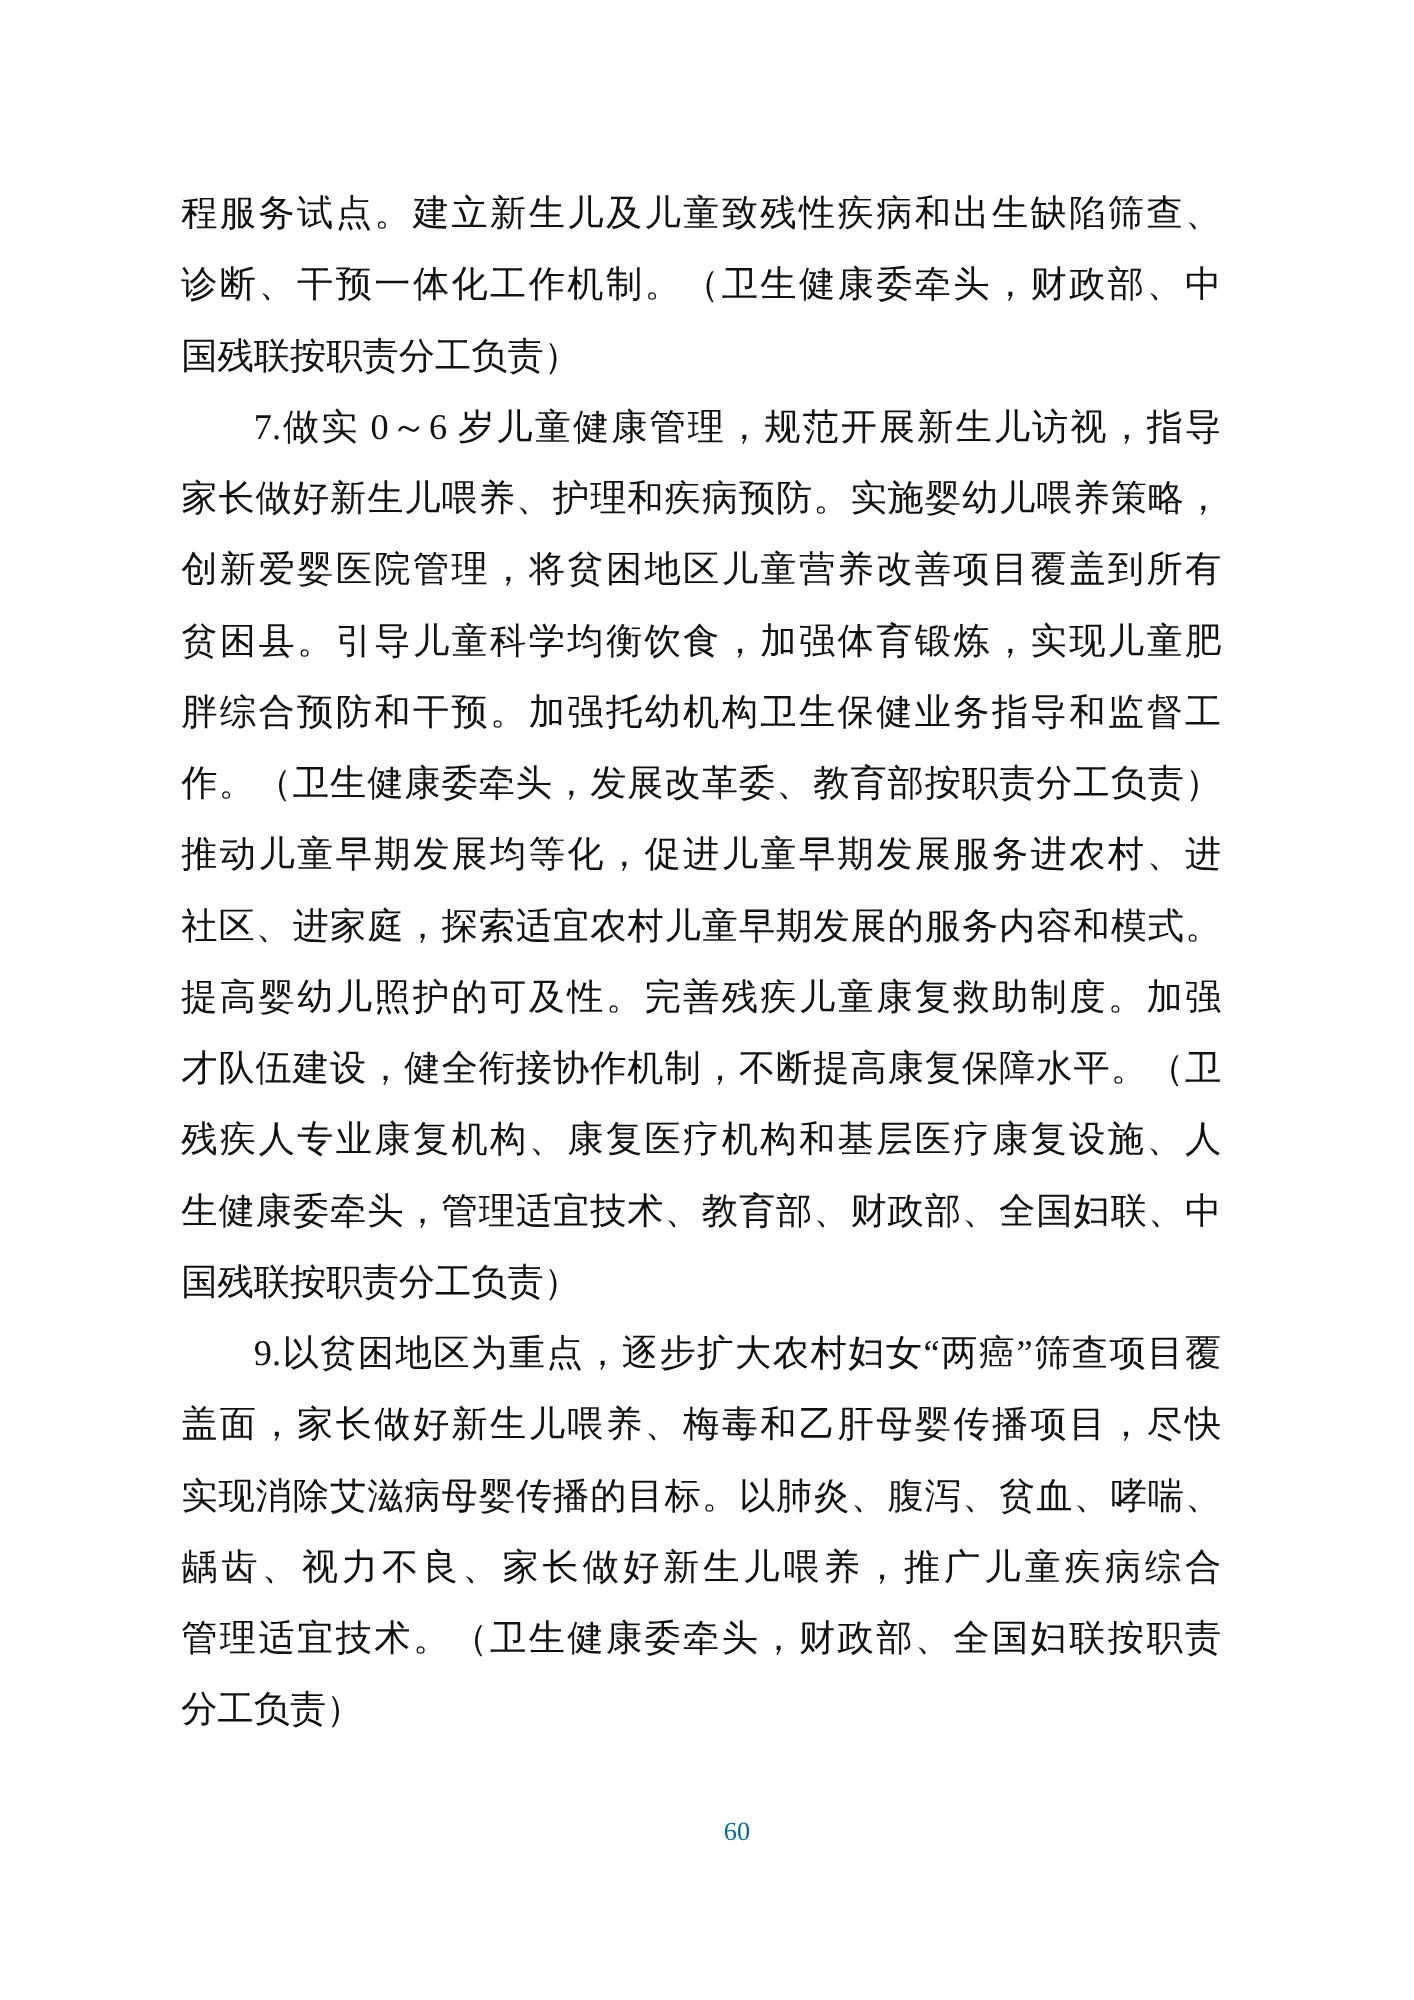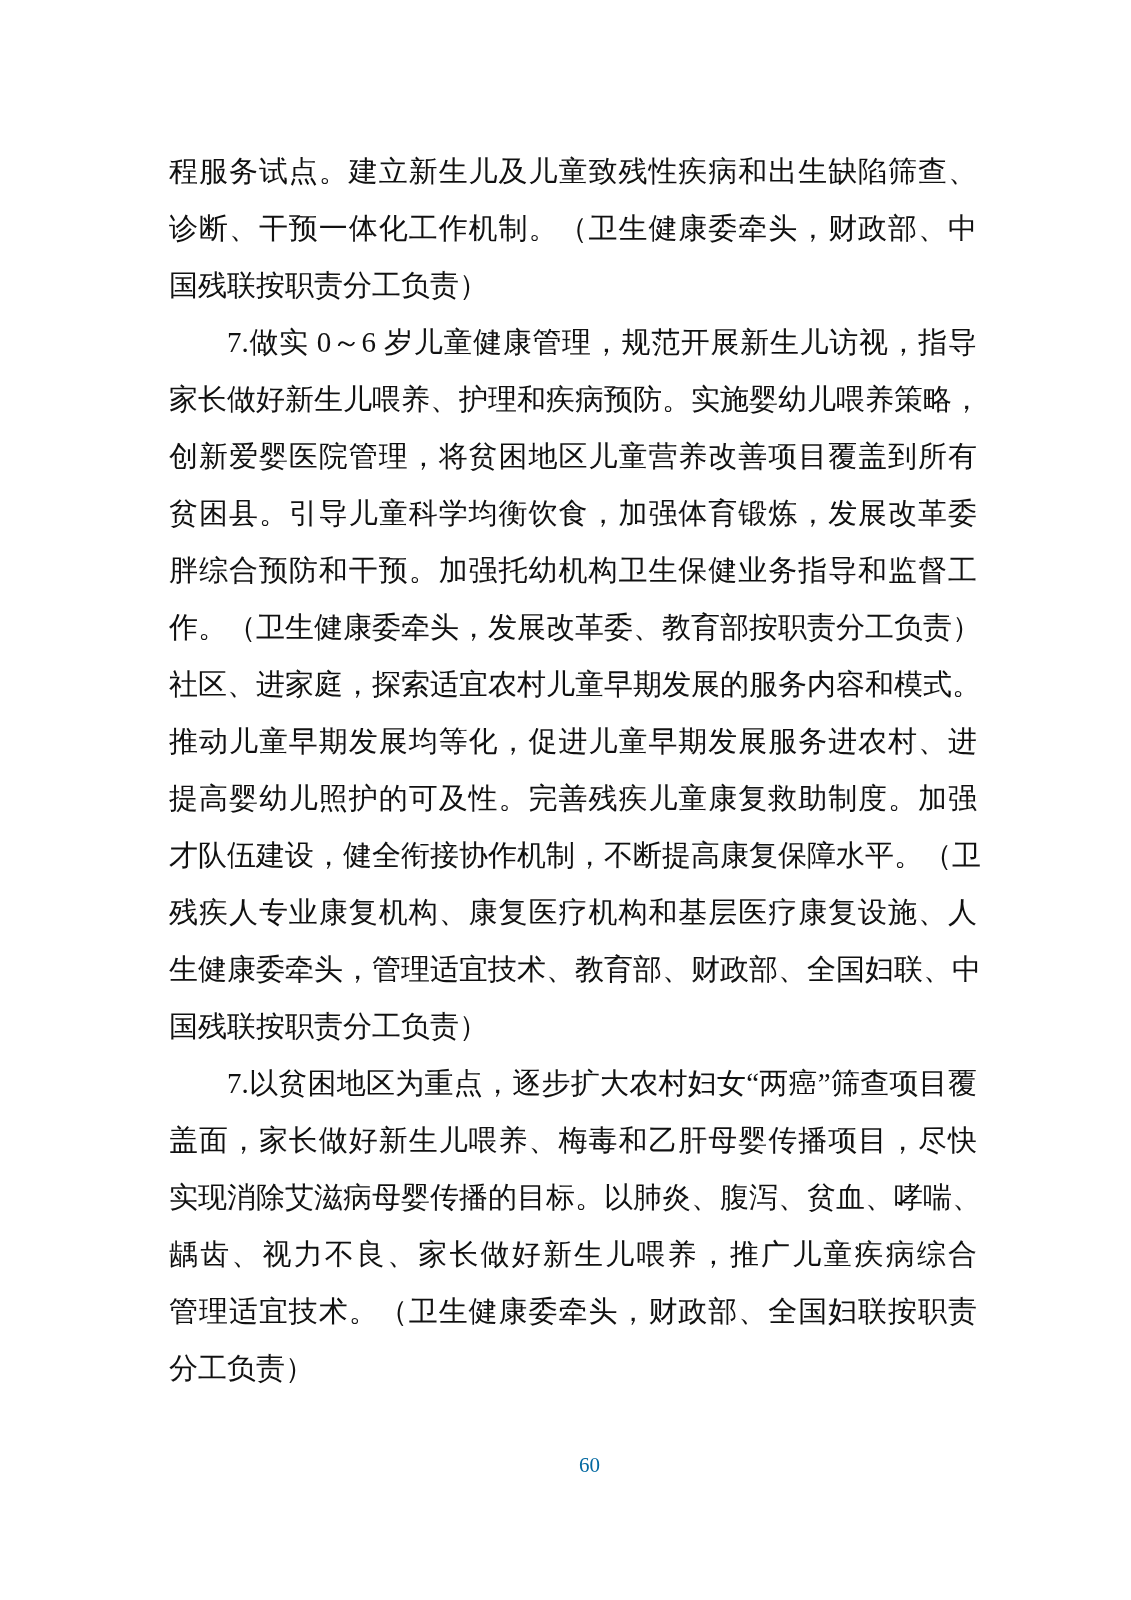--- a/index.html
+++ b/index.html
@@ -28,21 +28,20 @@
   }
   .line {
     font-size: 29px;
     line-height: 57px;
     height: 57px;
     white-space: nowrap;
     text-align: justify;
     text-align-last: justify;
     text-justify: inter-character;
     overflow: visible;
-    margin-left: 24px;
   }
   .line.plain {
     text-align: right;
     text-align-last: left;
   }
   .line.indent {
     text-indent: 2em;
   }
   .page-number {
     position: absolute;
@@ -65,37 +64,37 @@
     <div class="para">
       <div class="line">程服务试点。建立新生儿及儿童致残性疾病和出生缺陷筛查、</div>
       <div class="line">诊断、干预一体化工作机制。（卫生健康委牵头，财政部、中</div>
       <div class="line plain">国残联按职责分工负责）</div>
     </div>
 
     <div class="para">
       <div class="line indent">7.做实 0～6 岁儿童健康管理，规范开展新生儿访视，指导</div>
       <div class="line">家长做好新生儿喂养、护理和疾病预防。实施婴幼儿喂养策略，</div>
       <div class="line">创新爱婴医院管理，将贫困地区儿童营养改善项目覆盖到所有</div>
-      <div class="line">贫困县。引导儿童科学均衡饮食，加强体育锻炼，发展改革委</div>
+      <div class="line">贫困县。引导儿童科学均衡饮食，加强体育锻炼，实现儿童肥</div>
       <div class="line">胖综合预防和干预。加强托幼机构卫生保健业务指导和监督工</div>
       <div class="line">作。（卫生健康委牵头，发展改革委、教育部按职责分工负责）</div>
     </div>
 
     <div class="para">
+      <div class="line">推动儿童早期发展均等化，促进儿童早期发展服务进农村、进</div>
       <div class="line">社区、进家庭，探索适宜农村儿童早期发展的服务内容和模式。</div>
-      <div class="line">推动儿童早期发展均等化，促进儿童早期发展服务进农村、进</div>
       <div class="line">提高婴幼儿照护的可及性。完善残疾儿童康复救助制度。加强</div>
       <div class="line">才队伍建设，健全衔接协作机制，不断提高康复保障水平。（卫</div>
       <div class="line">残疾人专业康复机构、康复医疗机构和基层医疗康复设施、人</div>
       <div class="line">生健康委牵头，管理适宜技术、教育部、财政部、全国妇联、中</div>
       <div class="line plain">国残联按职责分工负责）</div>
     </div>
 
     <div class="para">
-      <div class="line indent">7.以贫困地区为重点，逐步扩大农村妇女“两癌”筛查项目覆</div>
+      <div class="line indent">9.以贫困地区为重点，逐步扩大农村妇女“两癌”筛查项目覆</div>
       <div class="line">盖面，家长做好新生儿喂养、梅毒和乙肝母婴传播项目，尽快</div>
       <div class="line">实现消除艾滋病母婴传播的目标。以肺炎、腹泻、贫血、哮喘、</div>
       <div class="line">龋齿、视力不良、家长做好新生儿喂养，推广儿童疾病综合</div>
       <div class="line">管理适宜技术。（卫生健康委牵头，财政部、全国妇联按职责</div>
       <div class="line plain">分工负责）</div>
     </div>
 
   </div>
 
   <div class="page-number">60</div>

